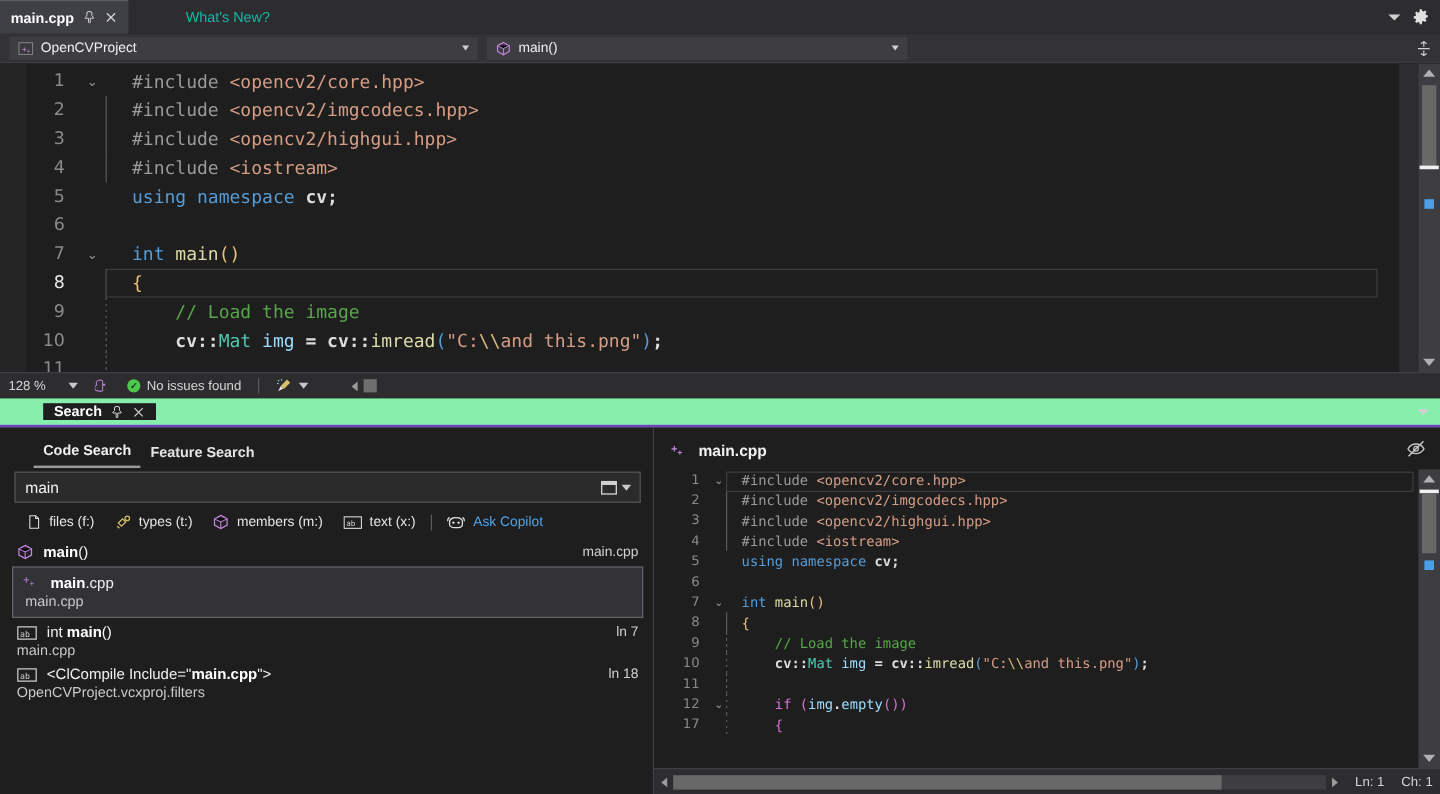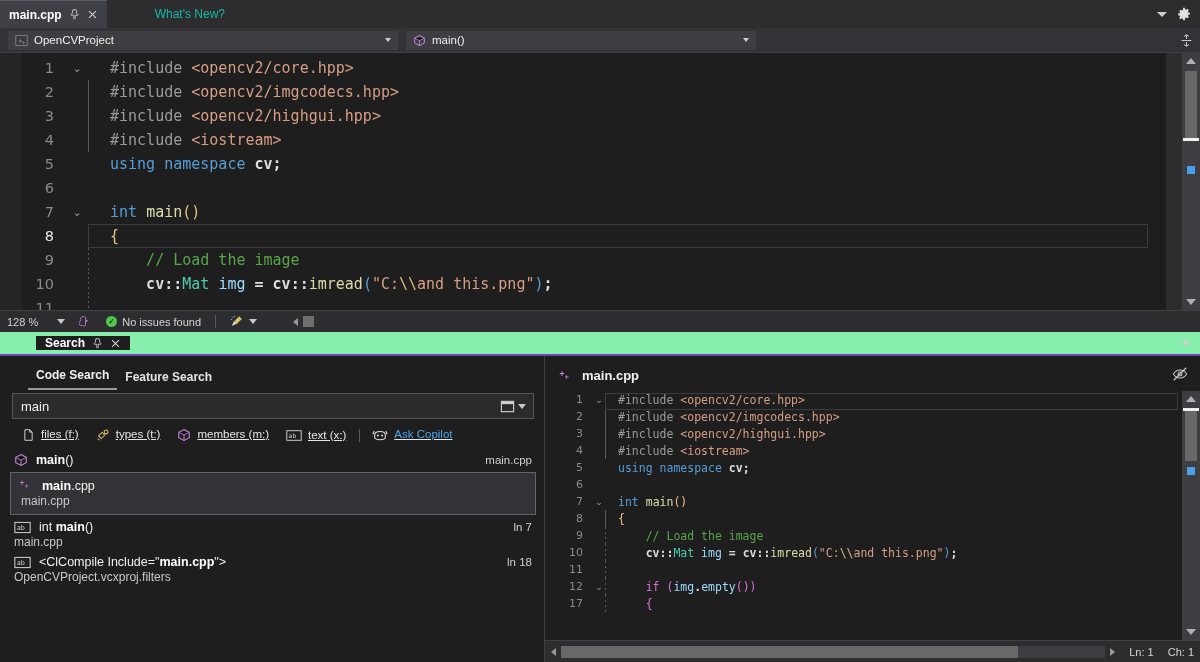--- a/index.html
+++ b/index.html
@@ -90,21 +90,21 @@
   .mtab{ font-size:12px; font-weight:bold; padding:0 8px 6px 8px; color:#f0f0f0; }
   .mtab.active{ border-bottom:2px solid #9b9b9b; }
   .mtab.inactive{ color:#e4e4e4; }
 
   .sbox{ margin:3px 10px 0 12px; height:26px; background:#2b2b2b; border:1px solid #555559; display:flex; align-items:center; padding:0 4px 0 8px; }
   .sbox input{ flex:1 1 auto; background:transparent; border:0; outline:none; color:#f0f0f0; font-size:13px; font-family:"Liberation Sans",sans-serif;}
   .sbox .icnbtn{ display:flex; align-items:center; gap:3px; padding:0 3px; }
   .caret-sm{ width:0;height:0;border-left:4px solid transparent;border-right:4px solid transparent;border-top:5px solid #c8c8c8; }
 
   .filters{ display:flex; align-items:center; gap:0; padding:9px 0 6px 22px; font-size:11.5px; color:#e6e6e6; flex:0 0 auto;}
-  .filt{ display:flex; gap:6px; margin-right:17px;text-decoration:underline; }
+  .filt{ display:flex; align-items:center; gap:6px; margin-right:17px; }
   .filt .lbl{ white-space:nowrap; }
   .copilot{ color:#4ea3e8; }
 
   .results{ flex:1 1 auto; overflow:hidden; padding-top:2px; }
   .rowitem{ padding:3px 12px 3px 14px; position:relative; }
   .rowitem.sel{ background:#333337; border:1px solid #63636a; margin:2px 8px 2px 10px; padding:5px 10px 6px 8px;}
   .rline1{ display:flex; align-items:center; gap:8px; font-size:12.5px; }
   .rline1 .title{ color:#f0f0f0; }
   .rline1 .ln{ margin-left:auto; width:auto; color:#d0d0d0; font-size:11.5px; font-family:"Liberation Sans",sans-serif; padding-right:0;}
   .rline2{ color:#c8c8c8; font-size:12px; padding-left:0px; margin-top:1px;}

